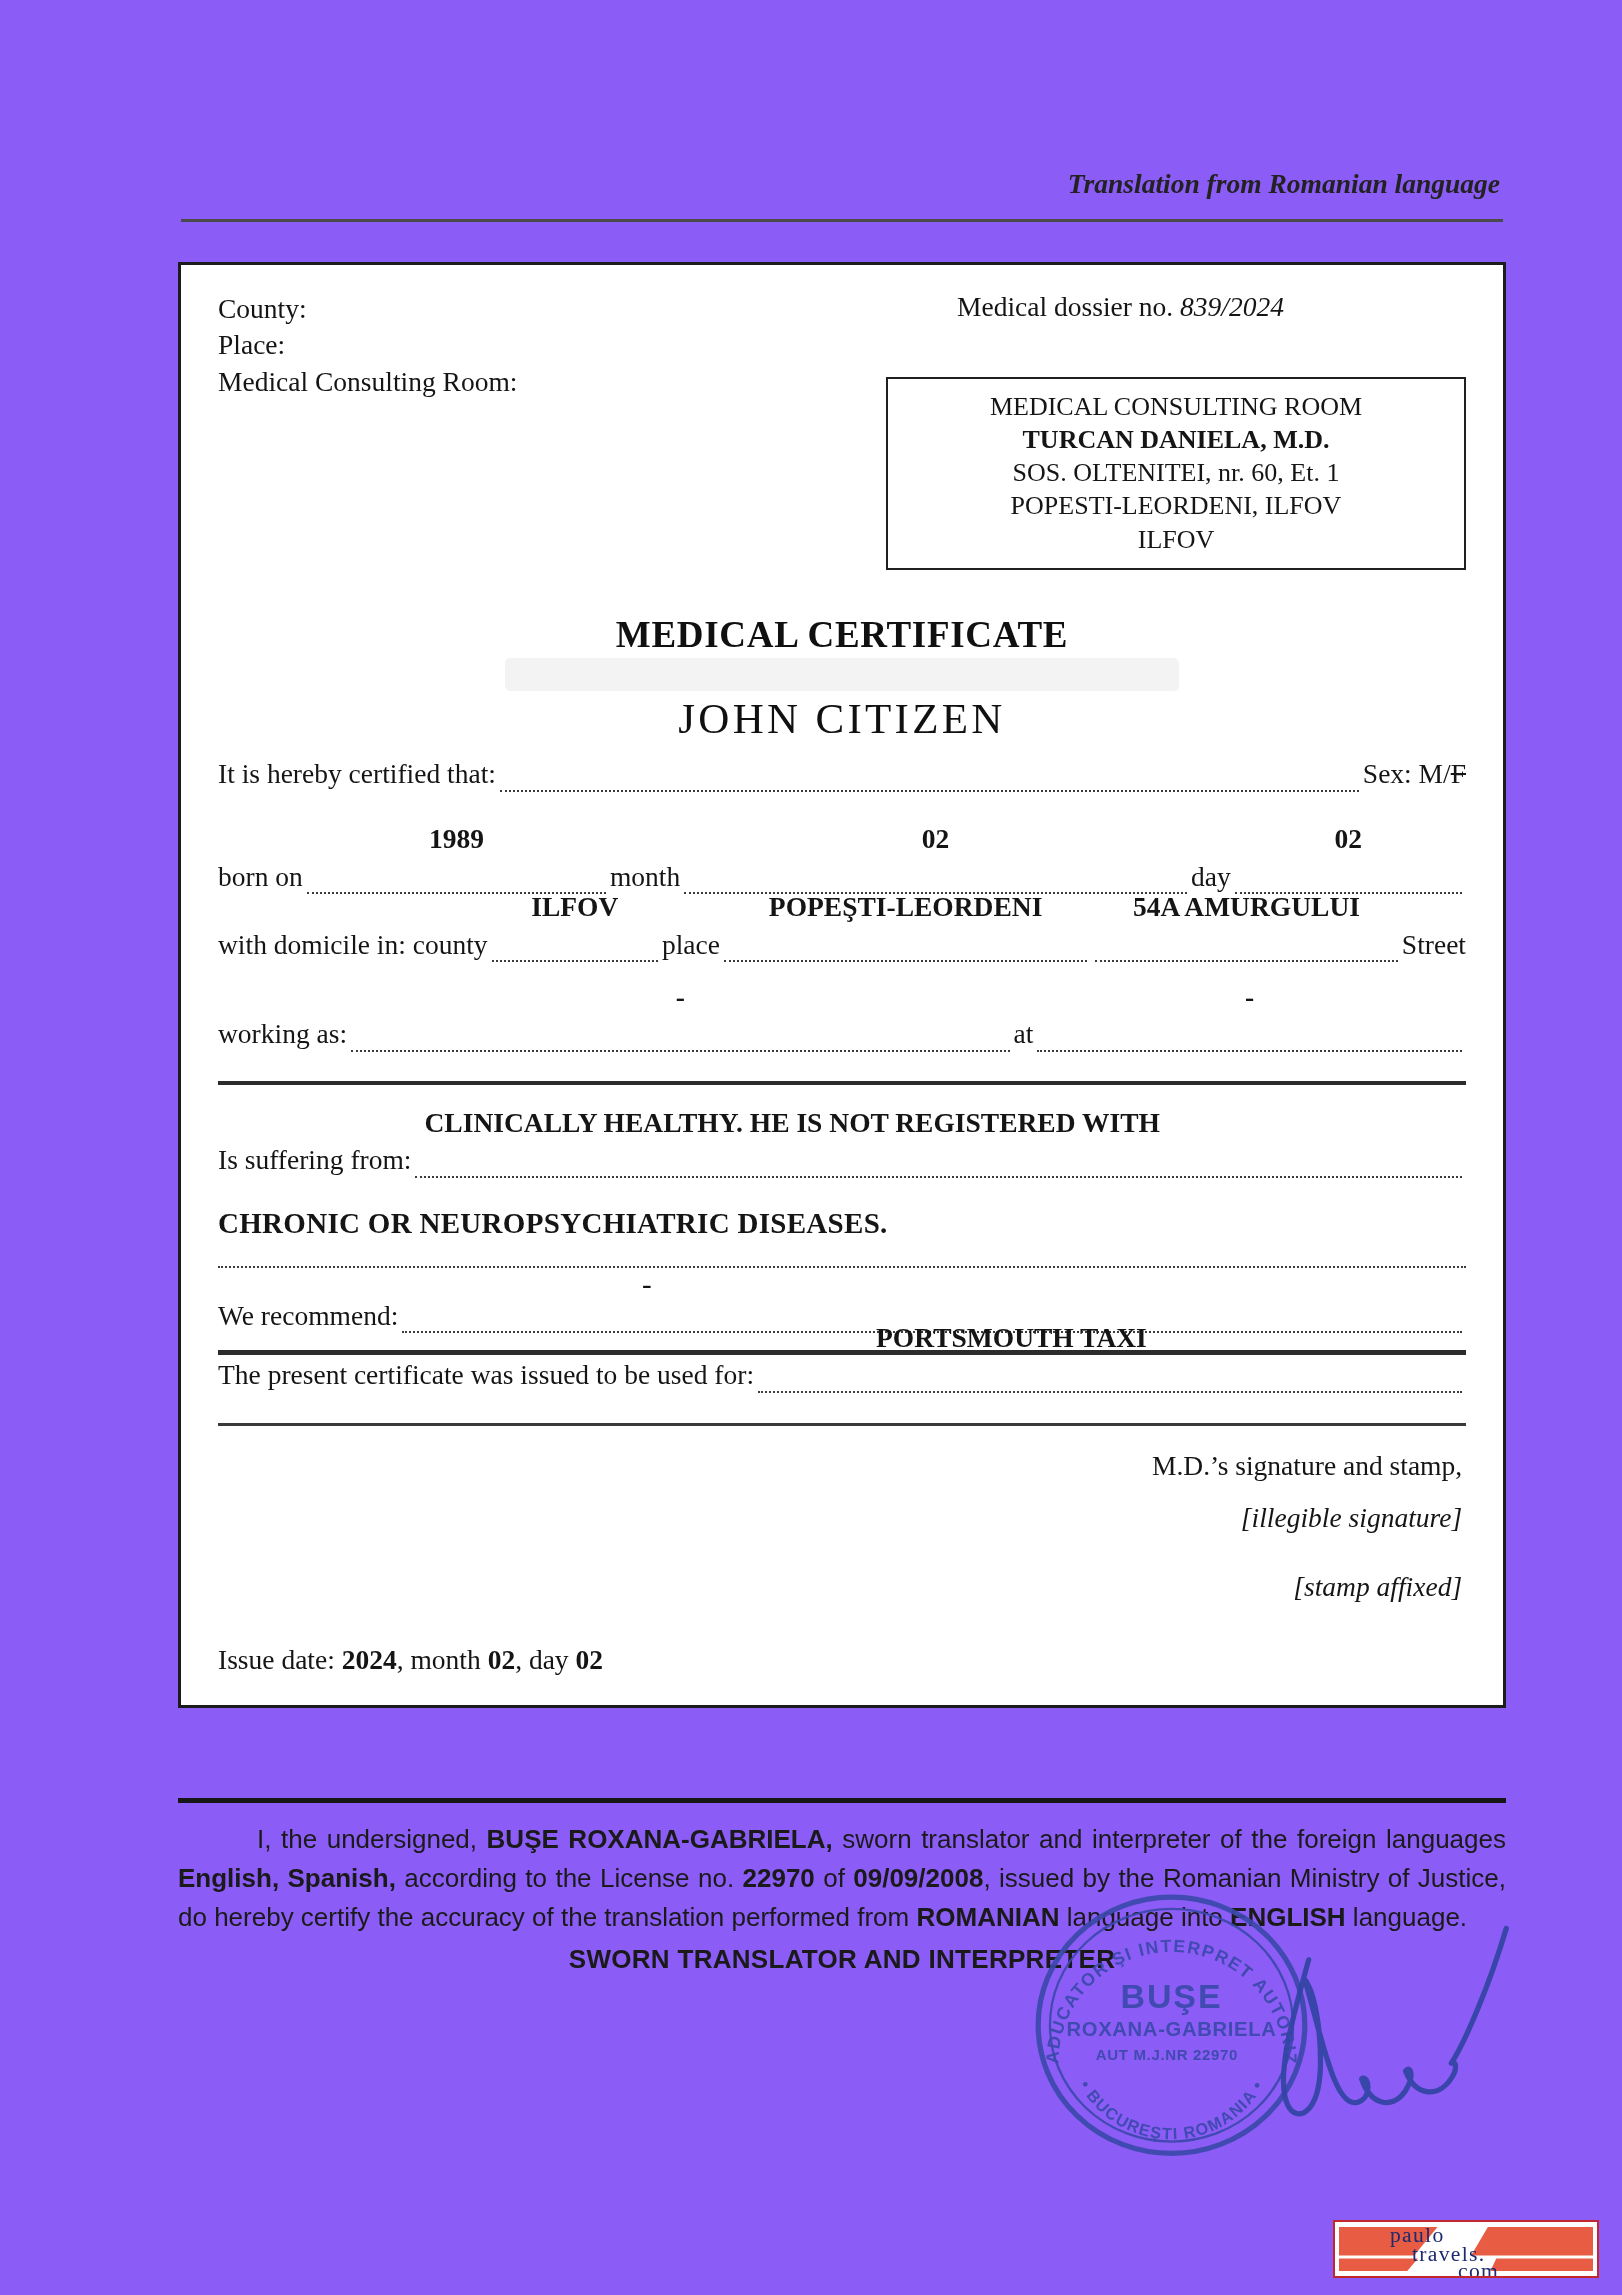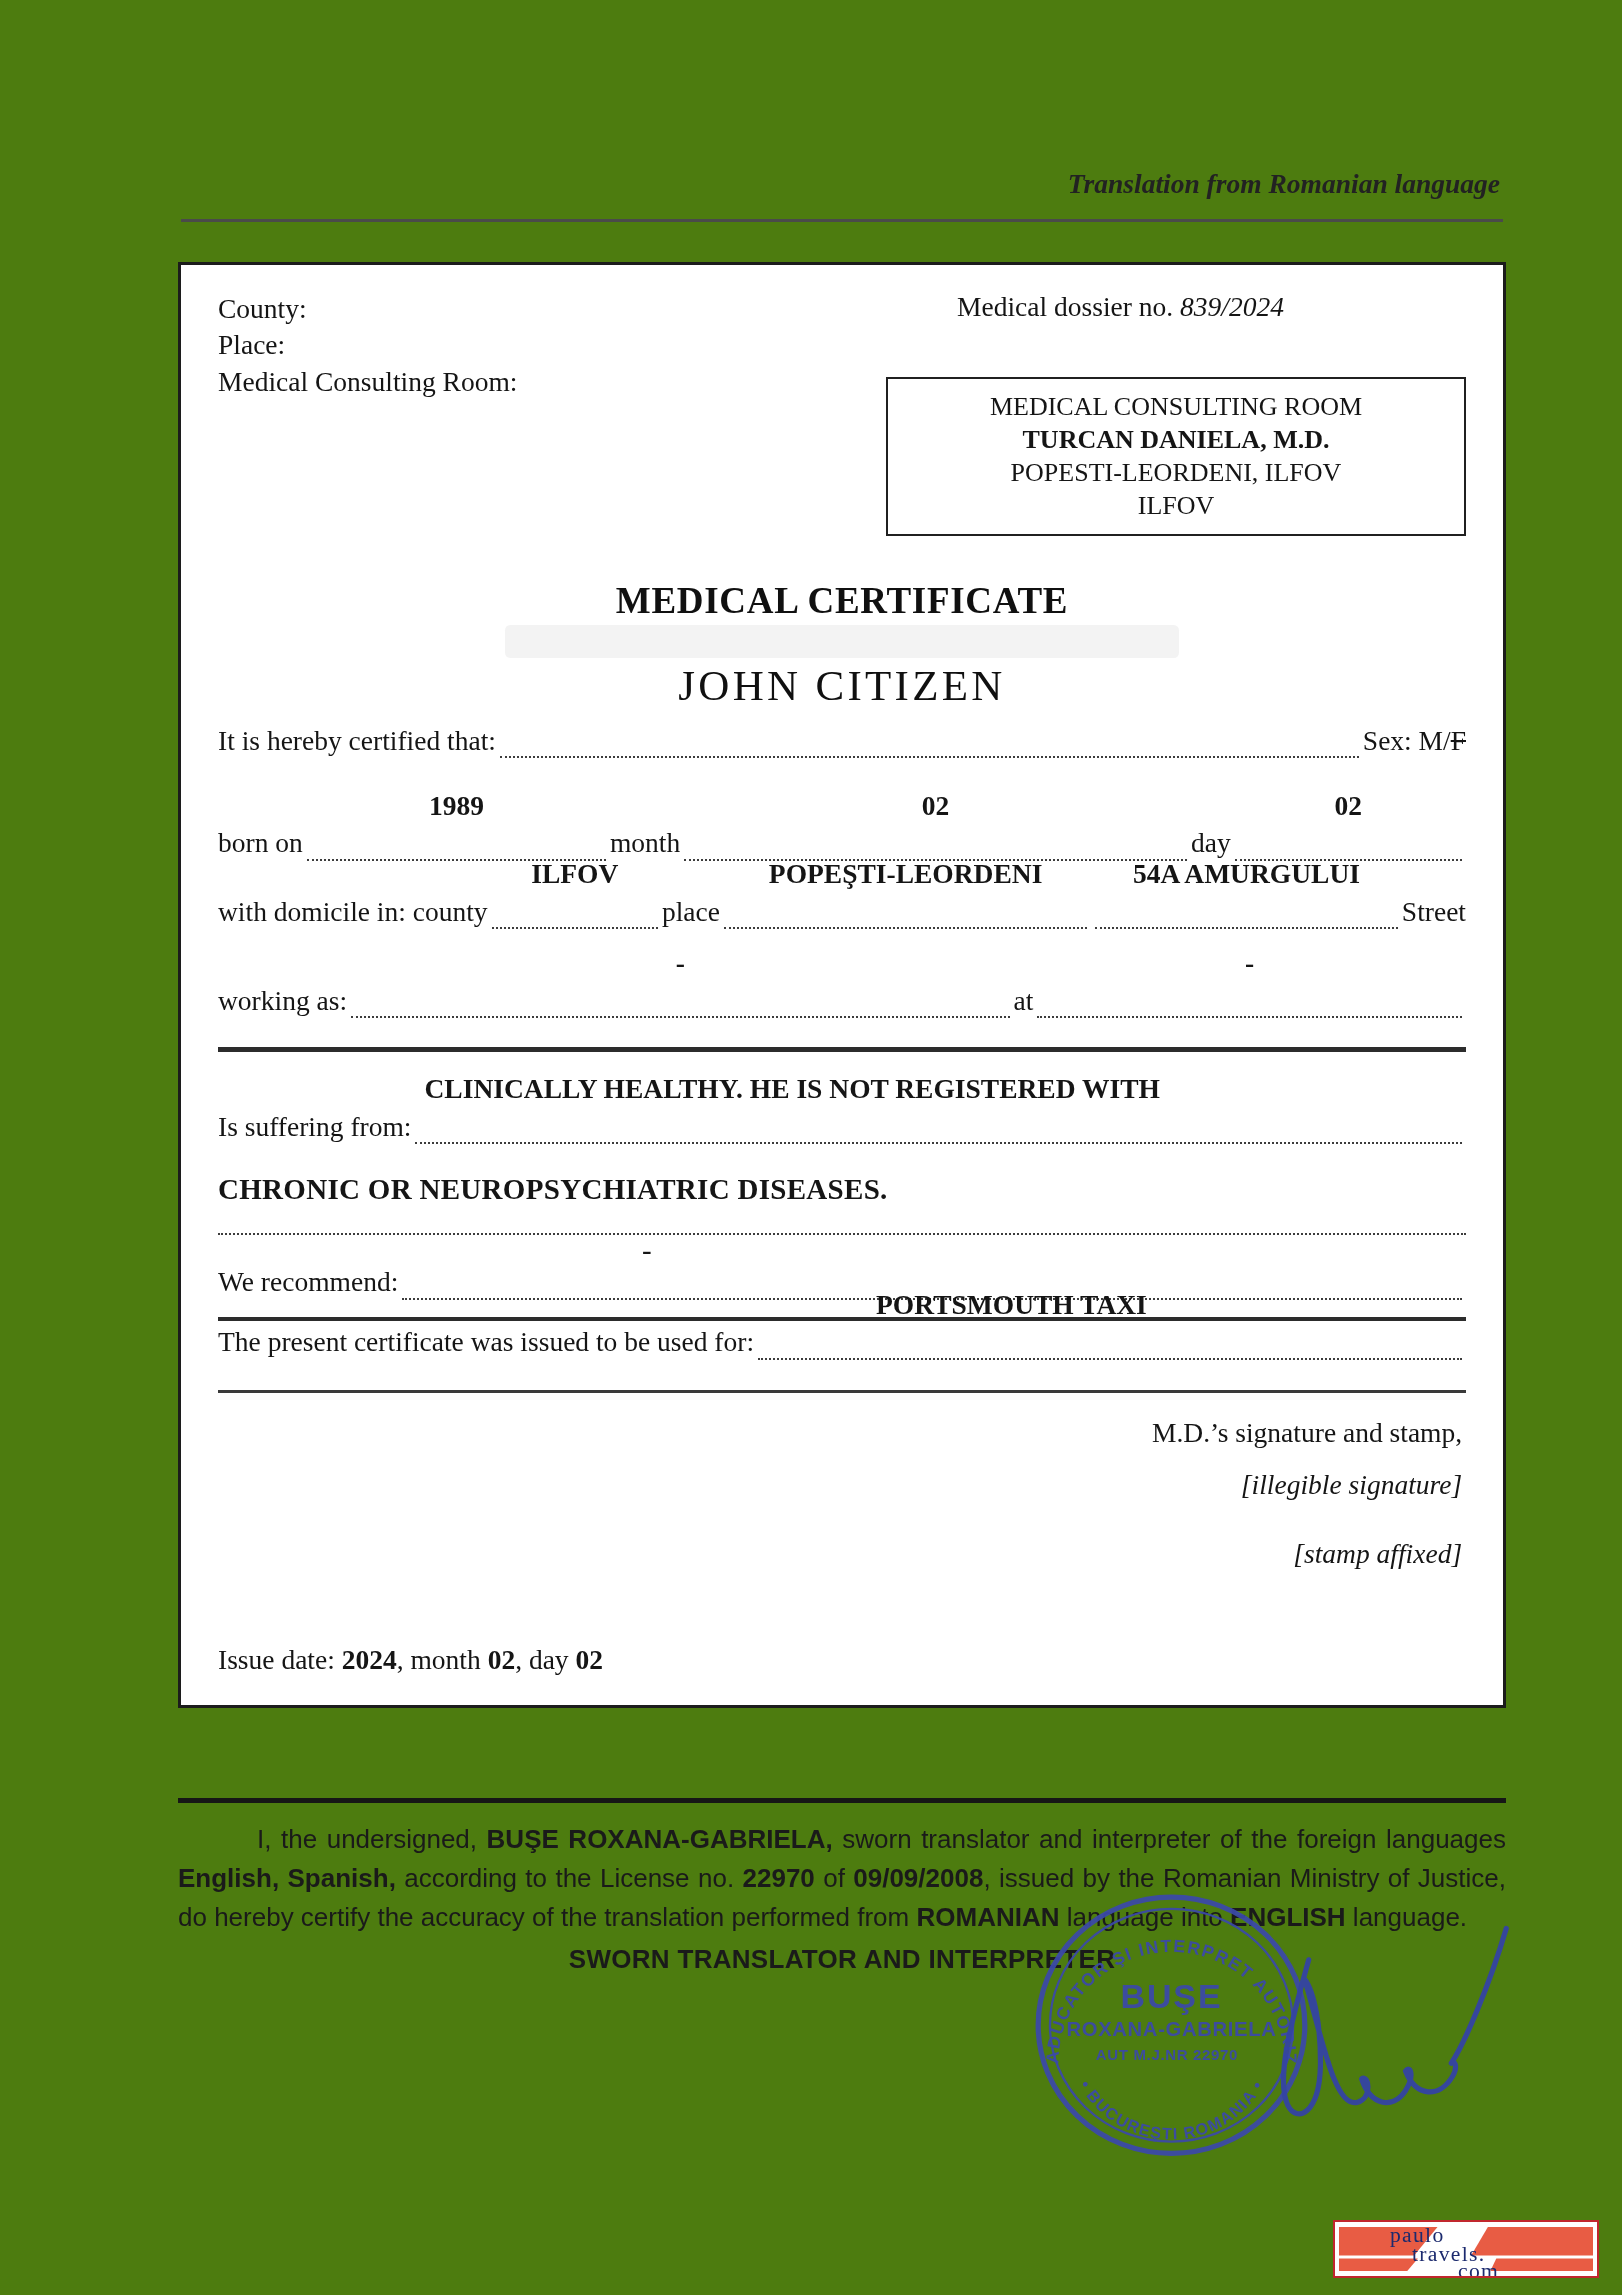--- a/index.html
+++ b/index.html
@@ -2,21 +2,21 @@
 <html style="font-size:10.5px"><head>
 <meta charset="utf-8">
 <style>
   * { margin:0; padding:0; box-sizing:border-box; }
   html,body { background:#ffffff; }
   body {
     width:1623px; height:2295px; position:relative;
     font-family:"Liberation Serif", serif; color:#151515;
     -webkit-font-smoothing:antialiased;
   }
-  .page { position:absolute; inset:0; background:#4d7c0f; }
+  .page { position:absolute; inset:0; background:#8b5cf6; }
 
   
   .trans-note {
     position:absolute; top:168px; right:123px;
     font-size:27.5px; font-weight:bold; font-style:italic; color:#222;
   }
   .header-rule {
     position:absolute; top:219px; left:181px; width:1322px; height:3.3px;
     background:#4a4a4a;
   }
@@ -139,20 +139,21 @@
         <div>Place:</div>
         <div>Medical Consulting Room:</div>
       </div>
       <div class="right-col">
         <div class="dossier">
           <span>Medical dossier no. </span><span class="num">839/2024</span>
         </div>
         <div class="consult-box">
           <div>MEDICAL CONSULTING ROOM</div>
           <div class="b">TURCAN DANIELA, M.D.</div>
+          <div>SOS. OLTENITEI, nr. 60, Et. 1</div>
           <div>POPESTI-LEORDENI, ILFOV</div>
           <div>ILFOV</div>
         </div>
       </div>
     </div>
 
     <div class="cert-title">MEDICAL CERTIFICATE</div>
     <div class="smudge"></div>
     <div class="patient-name">JOHN CITIZEN</div>
 

